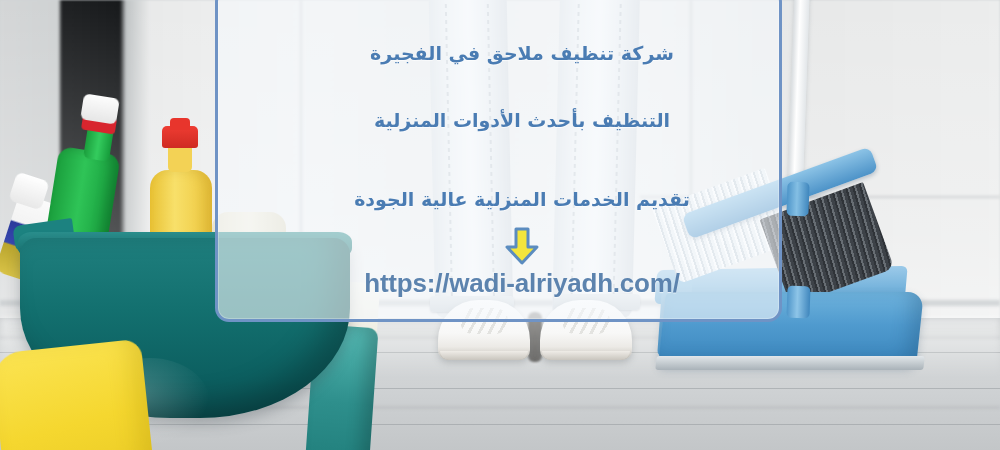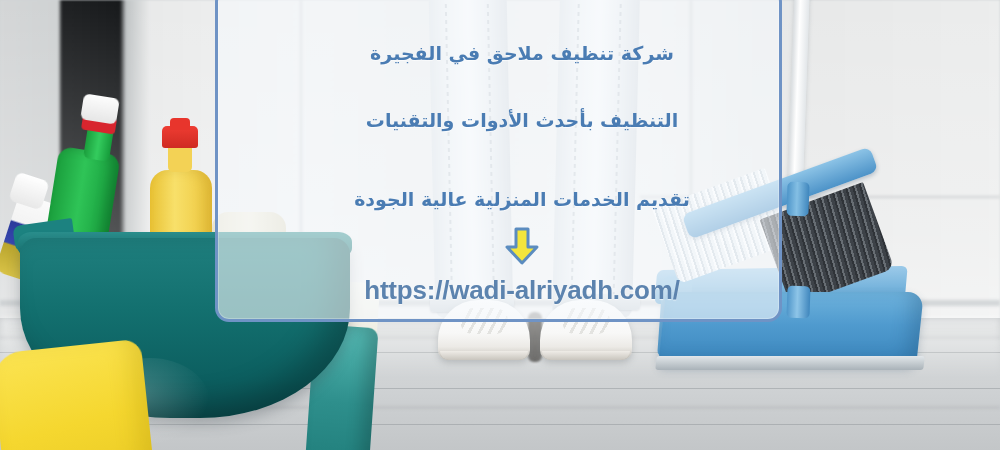--- a/index.html
+++ b/index.html
@@ -289,21 +289,21 @@
     text-shadow:0 1px 1px rgba(255,255,255,.65);
   }
   .l1{margin-top:16px;}
   .l2{margin-top:44px;}
   .l3{margin-top:56px;}
 
   .arrow-wrap{
     margin-top:16px;width:40px;height:40px;display:flex;align-items:center;justify-content:center;
   }
   .url{
-    margin-top:9px;
+    margin-top:2px;
     font-family:"Liberation Sans",sans-serif;
     font-weight:bold;
     font-size:26px;
     letter-spacing:-.2px;
     color:#5c83ae;
     text-shadow:0 1px 1px rgba(255,255,255,.6);
   }
 </style>
 </head>
 <body>
@@ -392,21 +392,21 @@
     </div>
 
   </div>
 
   <div class="frame"></div>
 
   <div class="textblock">
 
     <div class="ar-line l1">شركة تنظيف ملاحق في الفجيرة</div>
 
-    <div class="ar-line l2">التنظيف بأحدث الأدوات والتقنيات</div>
+    <div class="ar-line l2">التنظيف بأحدث الأدوات المنزلية</div>
 
     <div class="ar-line l3">تقديم الخدمات المنزلية عالية الجودة</div>
 
     <div class="arrow-wrap">
       <svg width="36" height="38" viewBox="0 0 36 38" aria-hidden="true">
         <path d="M12 2 H24 V20 H33 L18 36 L3 20 H12 Z" fill="#f3e53c" stroke="#5b8cbf" stroke-width="3" stroke-linejoin="round"></path>
       </svg>
     </div>
 
     <div class="url">https://wadi-alriyadh.com/</div>

